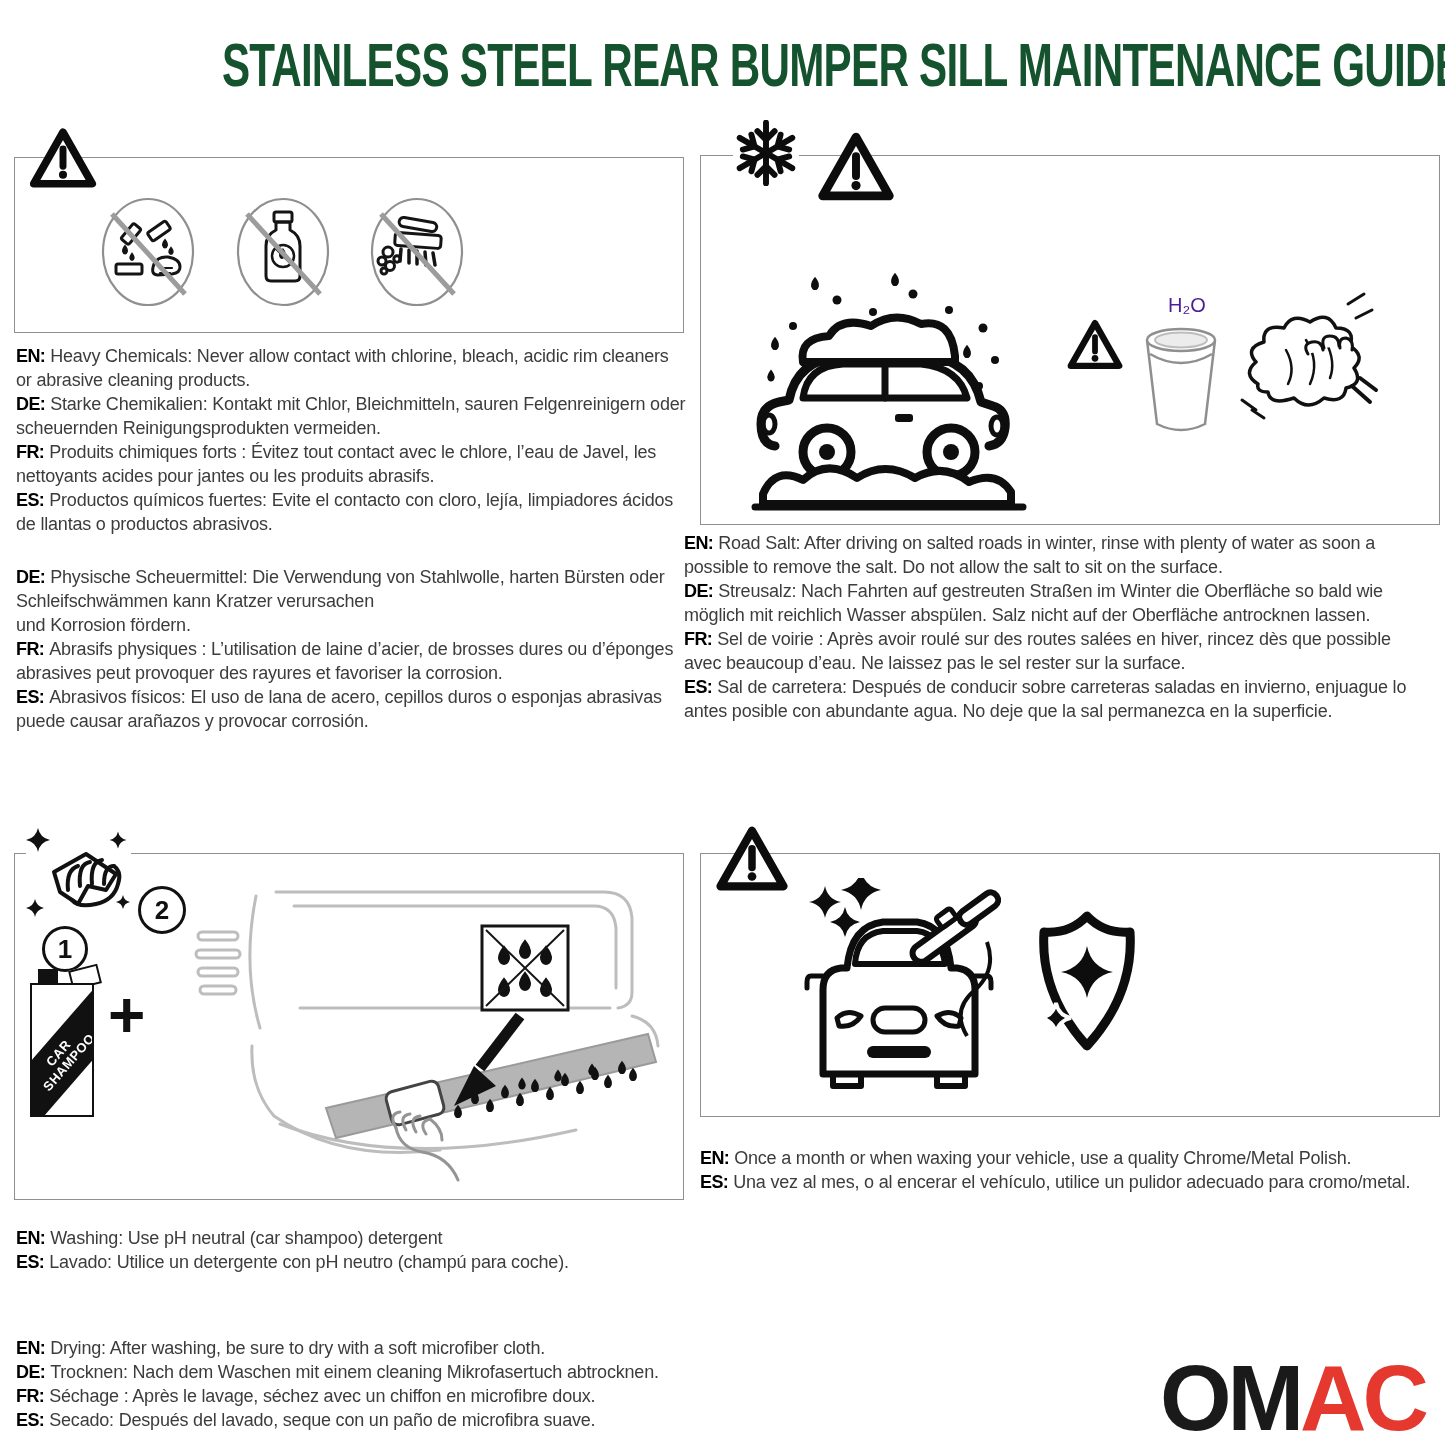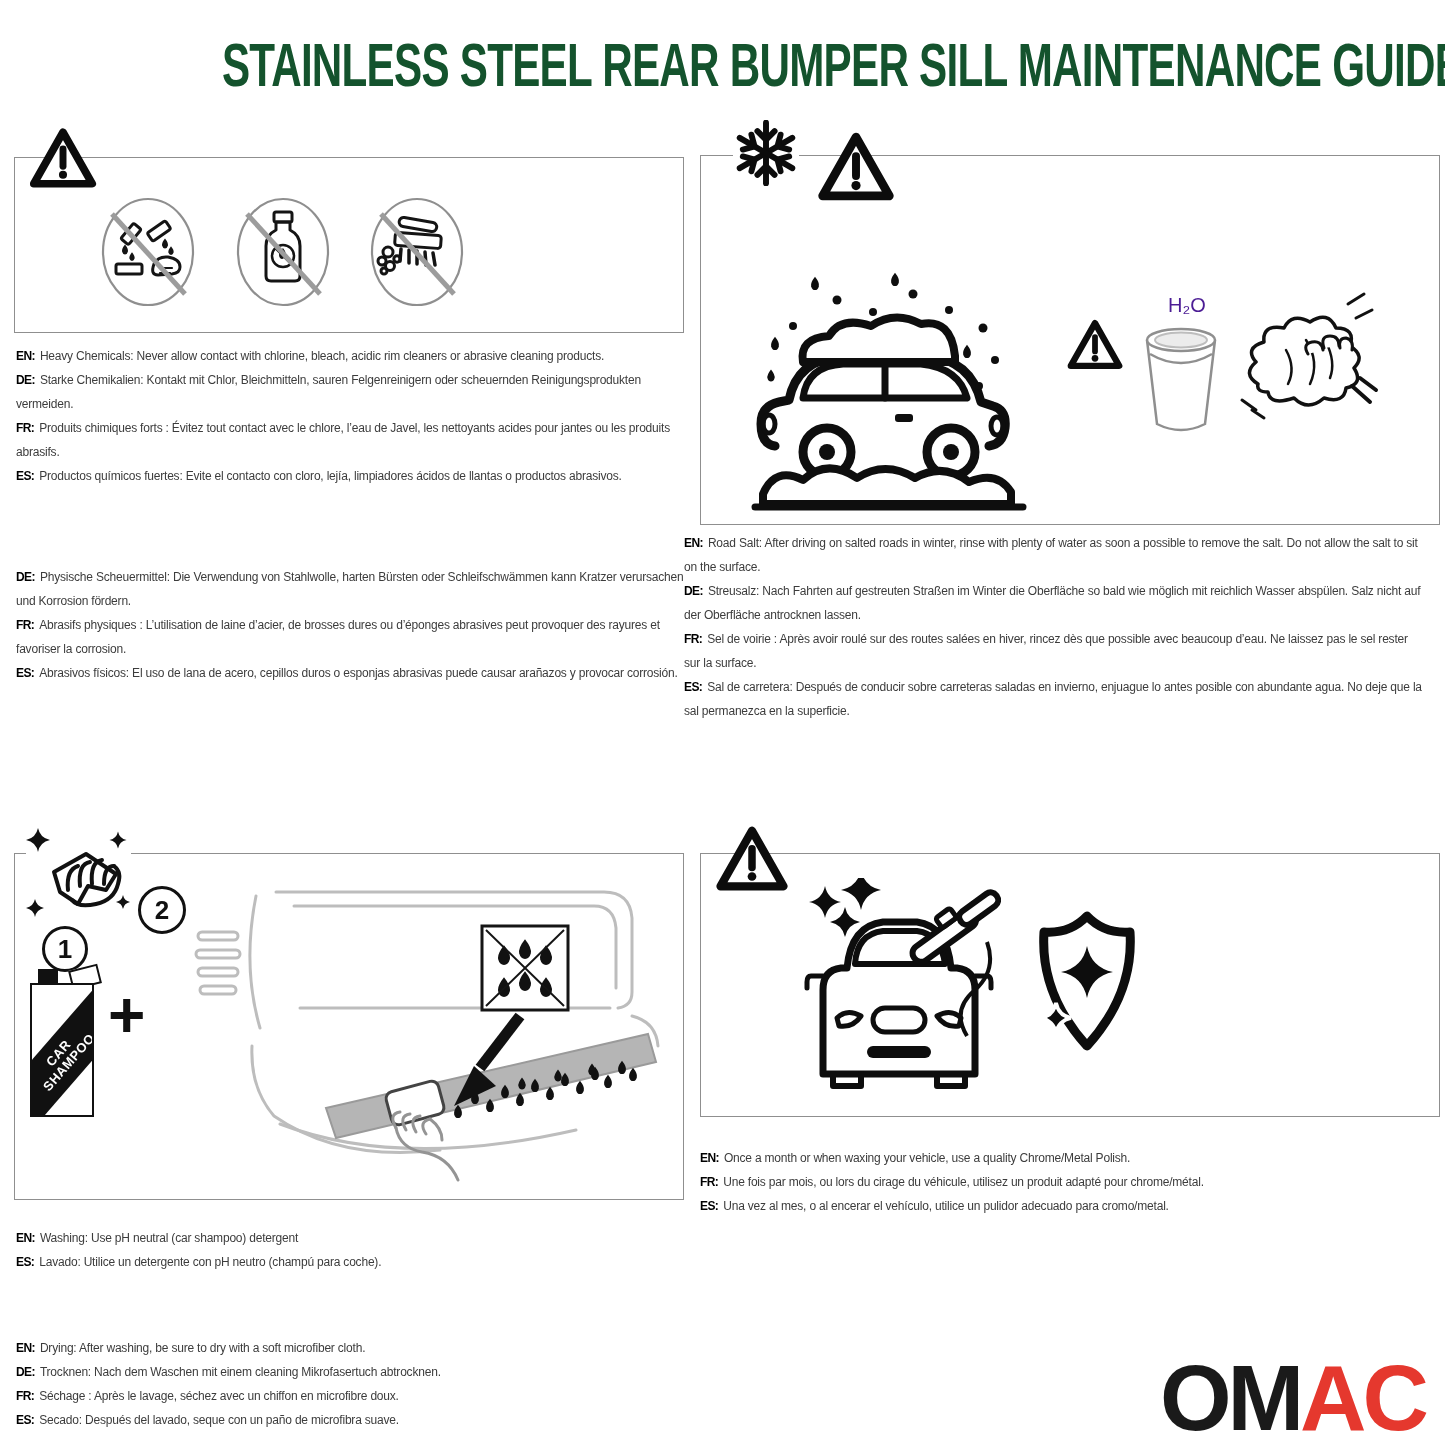--- a/index.html
+++ b/index.html
@@ -4,21 +4,21 @@
 <style>
   html,body{margin:0;padding:0;background:#fff;}
   #page{position:relative;width:1445px;height:1445px;background:#fff;overflow:hidden;
         font-family:"Liberation Sans","DejaVu Sans",sans-serif;color:#3c3c3c;}
   .abs{position:absolute;}
   .panel{position:absolute;border:1px solid #8f8f8f;background:#fff;}
   .title{position:absolute;top:30px;left:4px;width:100%;text-align:center;
          font-weight:700;font-size:57px;color:#14532d;}
   .title .inner{display:inline-block;transform:scale(0.74,1.06);transform-origin:center top;
          letter-spacing:-1px;white-space:nowrap;}
-  .tblock{position:absolute;font-size:12px;line-height:24px;letter-spacing:-0.2px;color:#3c3c3c;}
+  .tblock{position:absolute;font-size:18px;line-height:24px;letter-spacing:-0.2px;color:#3c3c3c;}
   .tblock p{margin:0;white-space:pre-line;}
   .lang{font-weight:700;color:#000;margin-right:5px;letter-spacing:-0.6px;}
   .numcircle{position:absolute;border:3px solid #111;border-radius:50%;background:#fff;
          display:flex;align-items:center;justify-content:center;
          font-weight:700;font-size:26px;color:#111;}
   .plus{position:absolute;font-weight:900;font-size:64px;color:#111;line-height:70px;}
   .h2o{position:absolute;font-size:20px;color:#4c1d95;}
   .bottlebody{position:absolute;inset:0;border:2px solid #111;background:#fff;overflow:hidden;}
   .ribbon{position:absolute;left:-60px;top:50px;width:184px;height:46px;background:#111;
          transform:rotate(-49deg);display:flex;align-items:center;justify-content:center;}
@@ -356,19 +356,18 @@
   </svg>
 
   <svg class="abs" style="left:1032px;top:906px" width="110" height="150" viewBox="0 0 110 150">
     <path d="M55 10 Q72 28 98 26 Q102 88 55 140 Q8 88 12 26 Q38 28 55 10 Z" fill="#fff" stroke="#0d0d0d" stroke-width="9" stroke-linejoin="round"></path>
     <use href="#star4p" transform="translate(55 66) scale(2.6)" fill="#0d0d0d"></use>
     <use href="#star4p" transform="translate(24 112) scale(1.5)" fill="#0d0d0d" stroke="#fff" stroke-width="2.5"></use>
   </svg>
 
   <div class="tblock" style="left:700px;top:1146px;width:742px">
     <p><b class="lang">EN:</b><span>Once a month or when waxing your vehicle, use a quality Chrome/Metal Polish.</span></p>
-    <p><b class="lang">FR:</b><span>Une fois par mois, ou lors du cirage du véhicule, utilisez un produit adapté pour chrome/métal.</span></p>
     <p><b class="lang">ES:</b><span>Una vez al mes, o al encerar el vehículo, utilice un pulidor adecuado para cromo/metal.</span></p>
   </div>
 
   <div class="omac"><span>OM</span><span class="red">AC</span></div>
 
 </div>
 
 </body></html>

